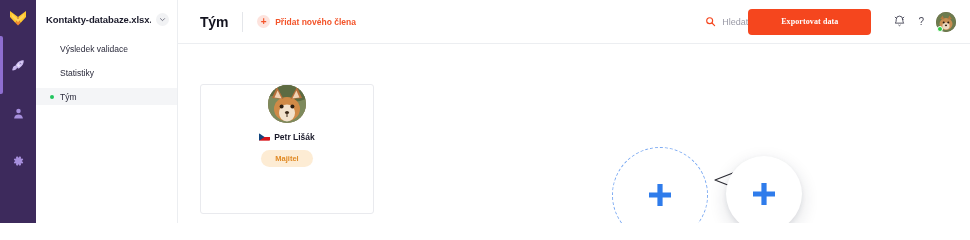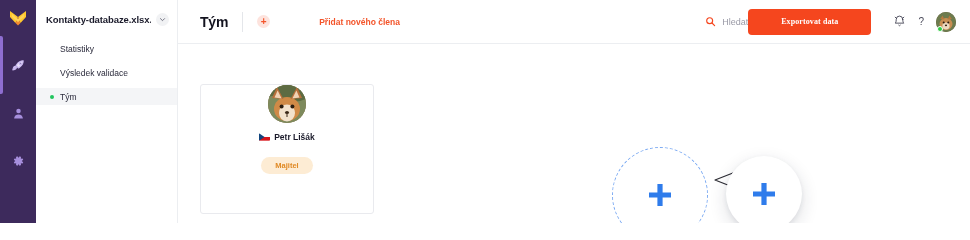--- a/index.html
+++ b/index.html
@@ -169,21 +169,20 @@
     justify-content: center;
     color: #f3542a;
     font-size: 10px;
     line-height: 1;
     font-weight: bold;
   }
   .add-link-label {
     font-size: 8.5px;
     color: #f3542a;
     font-weight: bold;
-    margin-left: 44px;
   }
   .spacer { flex: 1 1 auto; }
 
   .search {
     display: flex;
     align-items: center;
     gap: 6px;
     cursor: text;
   }
   .search-placeholder {
@@ -277,21 +276,21 @@
     color: #1b1b2b;
   }
   .flag {
     width: 11px;
     height: 8px;
     border-radius: 1px;
     overflow: hidden;
     display: block;
   }
   .role-badge {
-    margin-top: 15px;
+    margin-top: 8px;
     background: #fdecd4;
     color: #e08a25;
     font-size: 7.5px;
     font-weight: bold;
     border-radius: 9px;
     padding: 4px 14px;
   }
 
   
   .drop-zone {
@@ -368,24 +367,24 @@
       <div class="file-name">Kontakty-databaze.xlsx...</div>
       <div class="chev-btn">
         <svg width="7" height="7" viewBox="0 0 12 12">
           <path d="M2.5 4.5 L6 8 L9.5 4.5" fill="none" stroke="#6b6b7a" stroke-width="1.6" stroke-linecap="round" stroke-linejoin="round"></path>
         </svg>
       </div>
     </div>
 
     <div class="nav">
       <div class="nav-item">
+        <span>Výsledek validace</span>
+      </div>
+      <div class="nav-item">
         <span>Statistiky</span>
-      </div>
-      <div class="nav-item">
-        <span>Výsledek validace</span>
       </div>
       <div class="nav-item active">
         <span class="nav-dot"></span>
         <span>Tým</span>
       </div>
     </div>
   </div>
 
   <div class="main">
 

